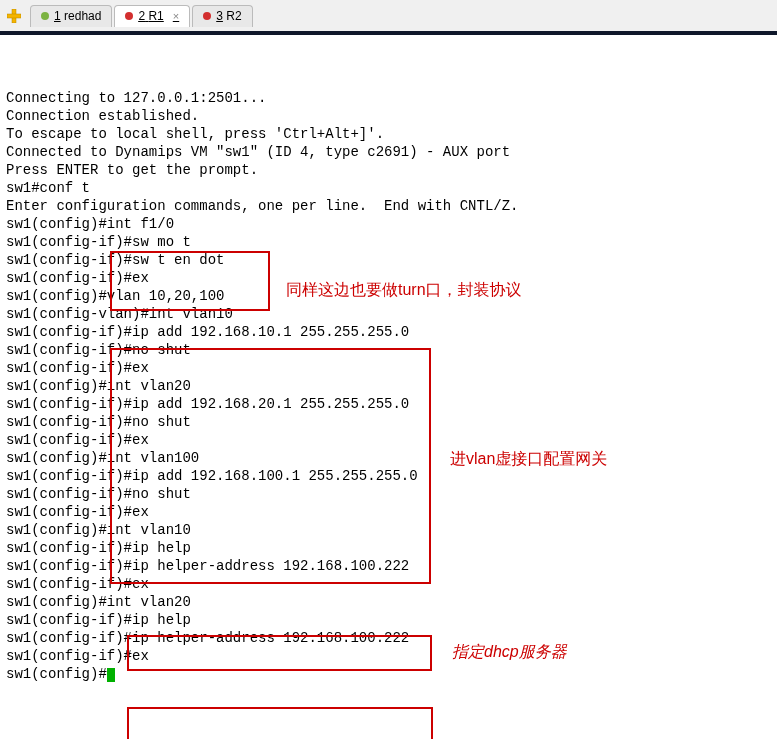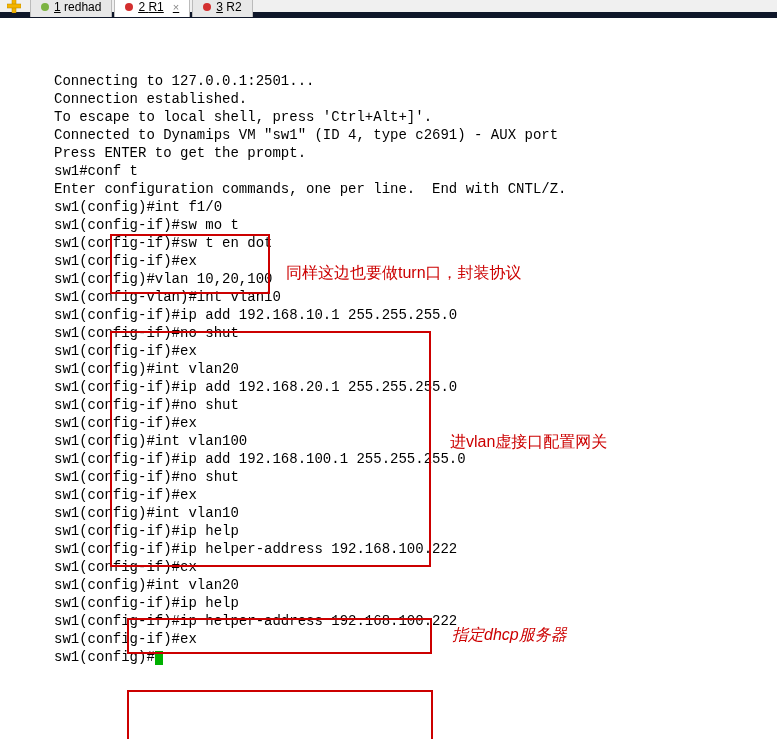--- a/index.html
+++ b/index.html
@@ -1,22 +1,22 @@
 <!DOCTYPE html>
 <html><head>
   <meta charset="utf-8">
   <style>
     * { margin: 0; padding: 0; box-sizing: border-box; }
     body { font-family: "Courier New", monospace; font-size: 14px; line-height: 18px; background: #fff; }
     .tabbar {
       display: flex;
       align-items: center;
       background: #f0f0f0;
-      border-bottom: 6px solid #0f172a;
-      height: 18px;
+      border-bottom: 4px solid #0f172a;
+      height: 35px;
       padding-left: 4px;
       gap: 2px;
     }
     .tab-add {
       width: 20px; height: 20px;
       display: flex; align-items: center; justify-content: center;
       cursor: pointer;
       margin-right: 4px;
     }
     .tab-add svg { display: block; }
@@ -37,21 +37,21 @@
     .tab.active { background: #fff; text-decoration: underline; }
     .tab .dot { width: 8px; height: 8px; border-radius: 50%; }
     .tab .close { color: #888; font-size: 11px; padding-left: 4px; }
     .tab .underline { text-decoration: underline; }
     .terminal-area {
       position: relative;
       padding: 18px 0 10px 6px;
       white-space: pre;
       color: #000;
     }
-    .term-line { white-space: pre; margin-left: 48px; }
+    .term-line { white-space: pre; }
     .cursor-block {
       display: inline-block;
       width: 8px;
       height: 14px;
       background: #00b000;
       vertical-align: text-bottom;
     }
     .redbox {
       position: absolute;
       border: 2px solid #cc0000;

